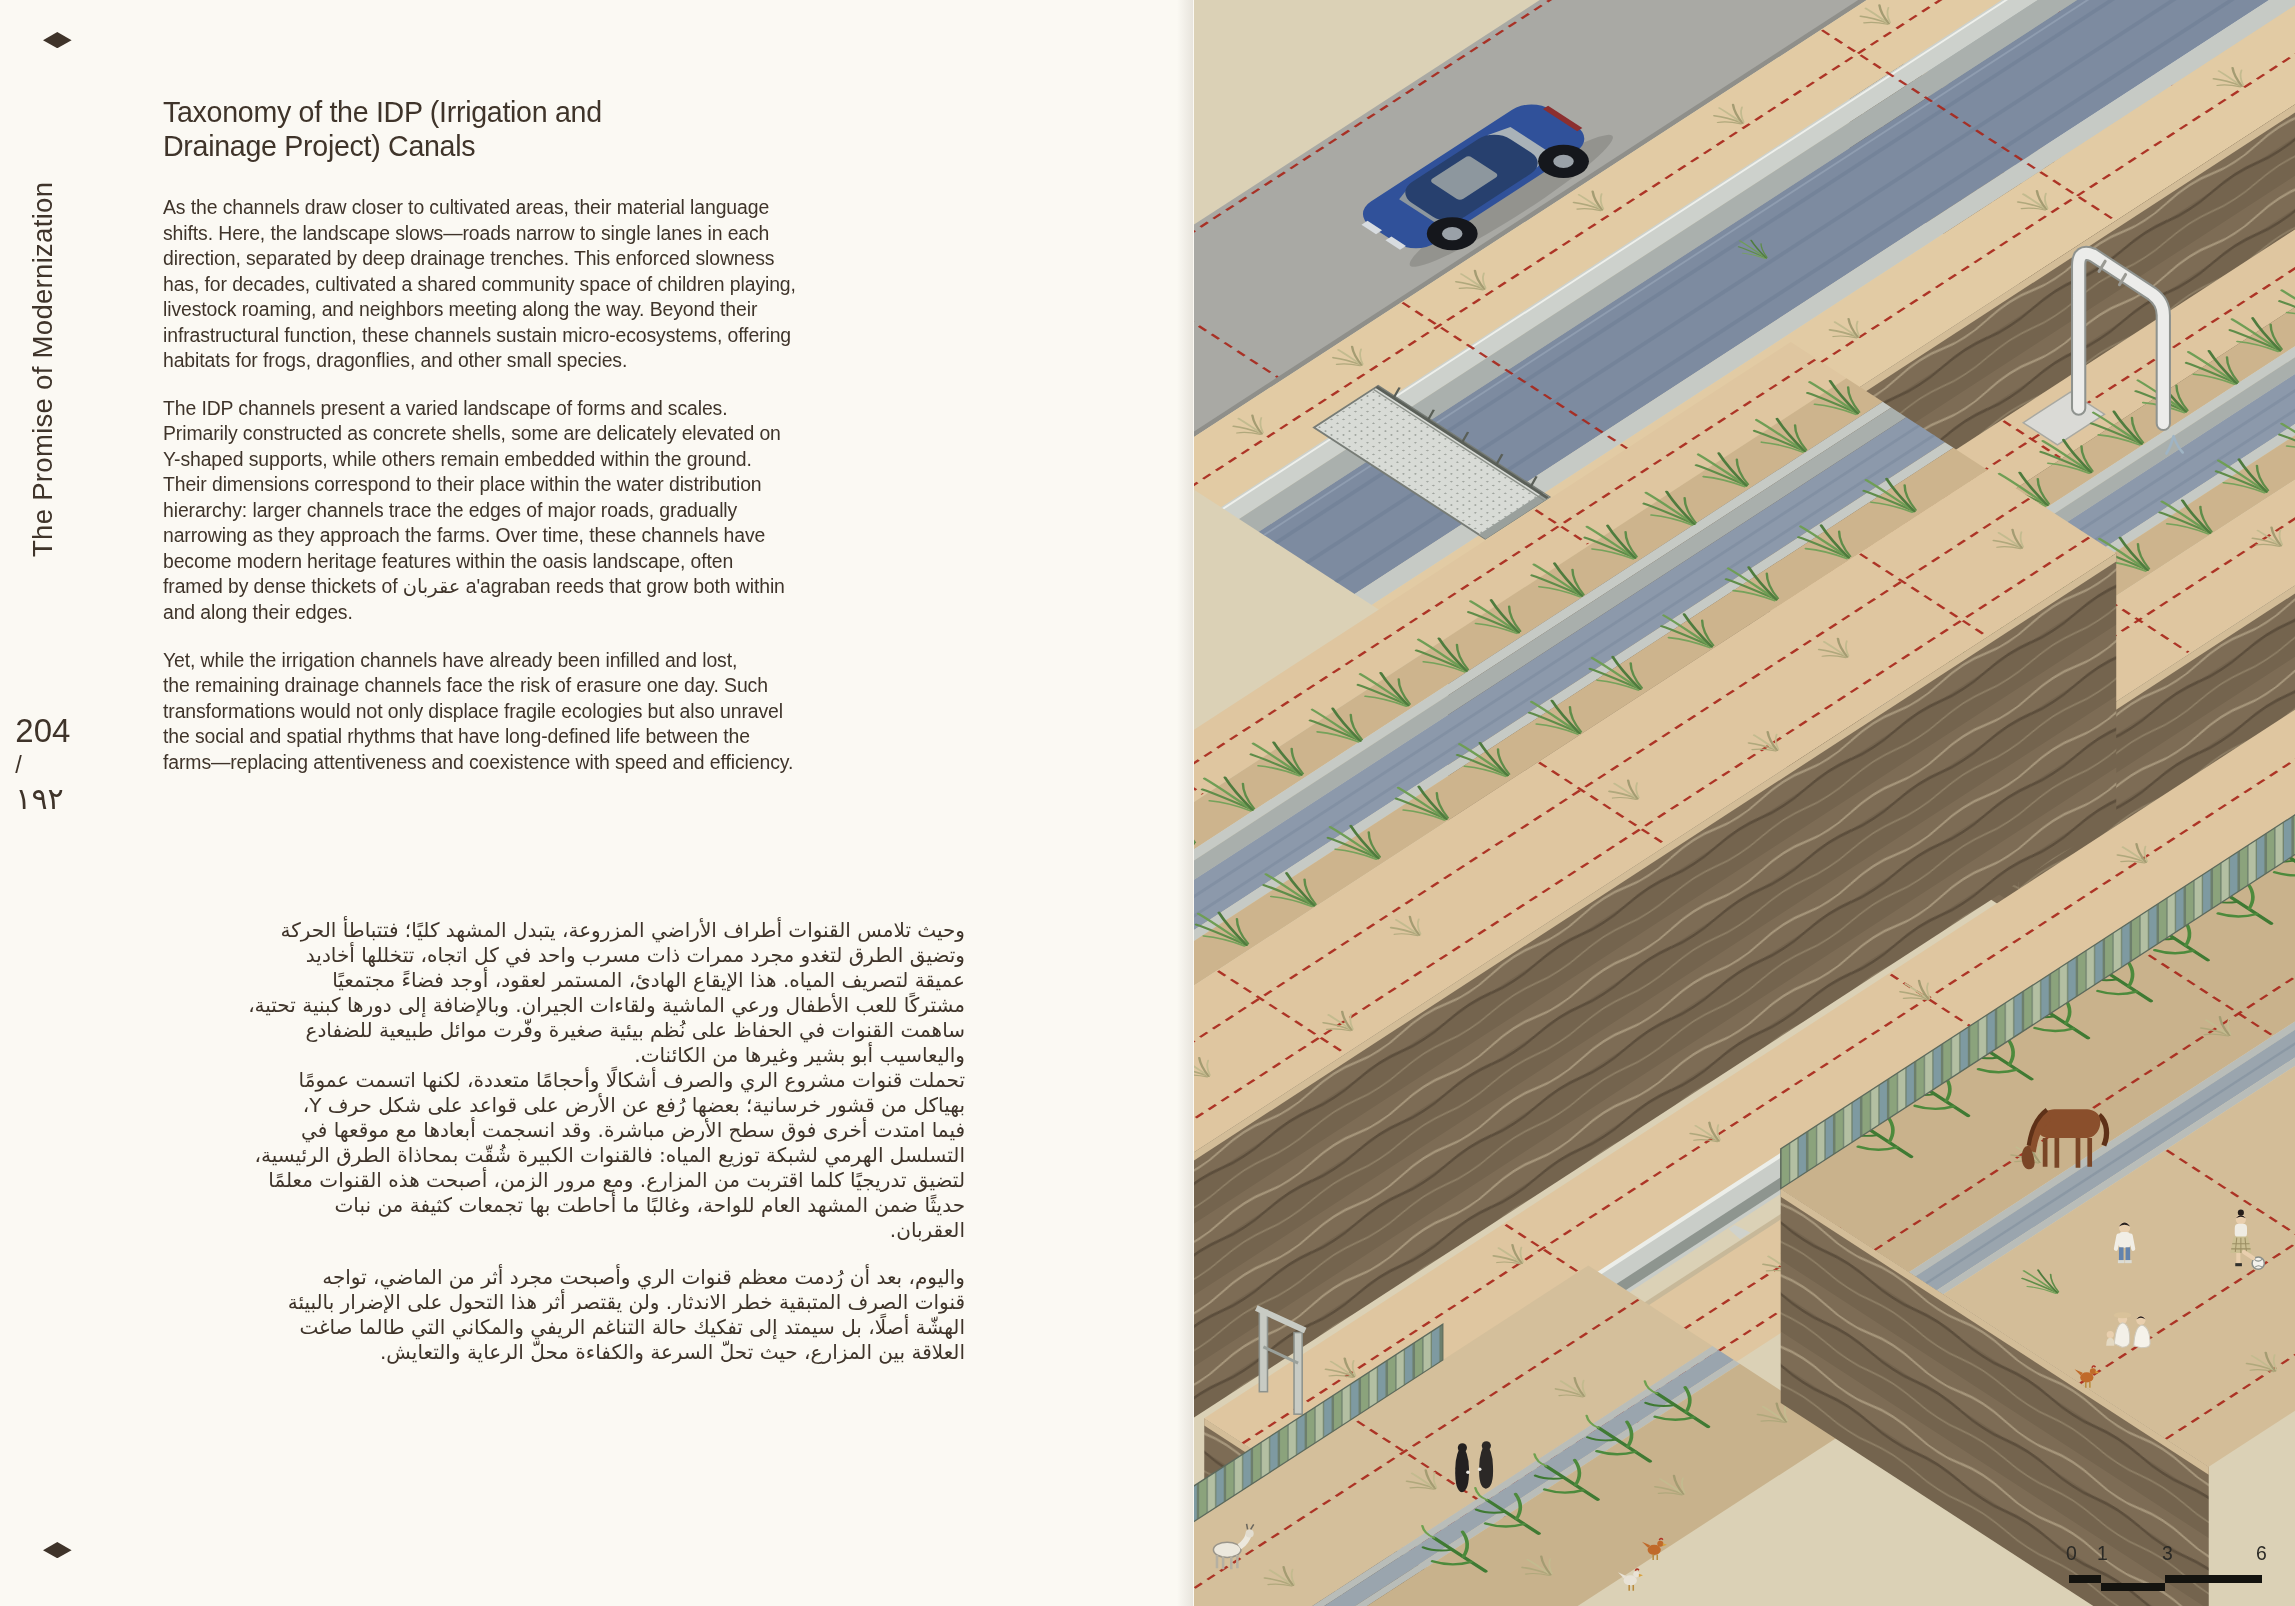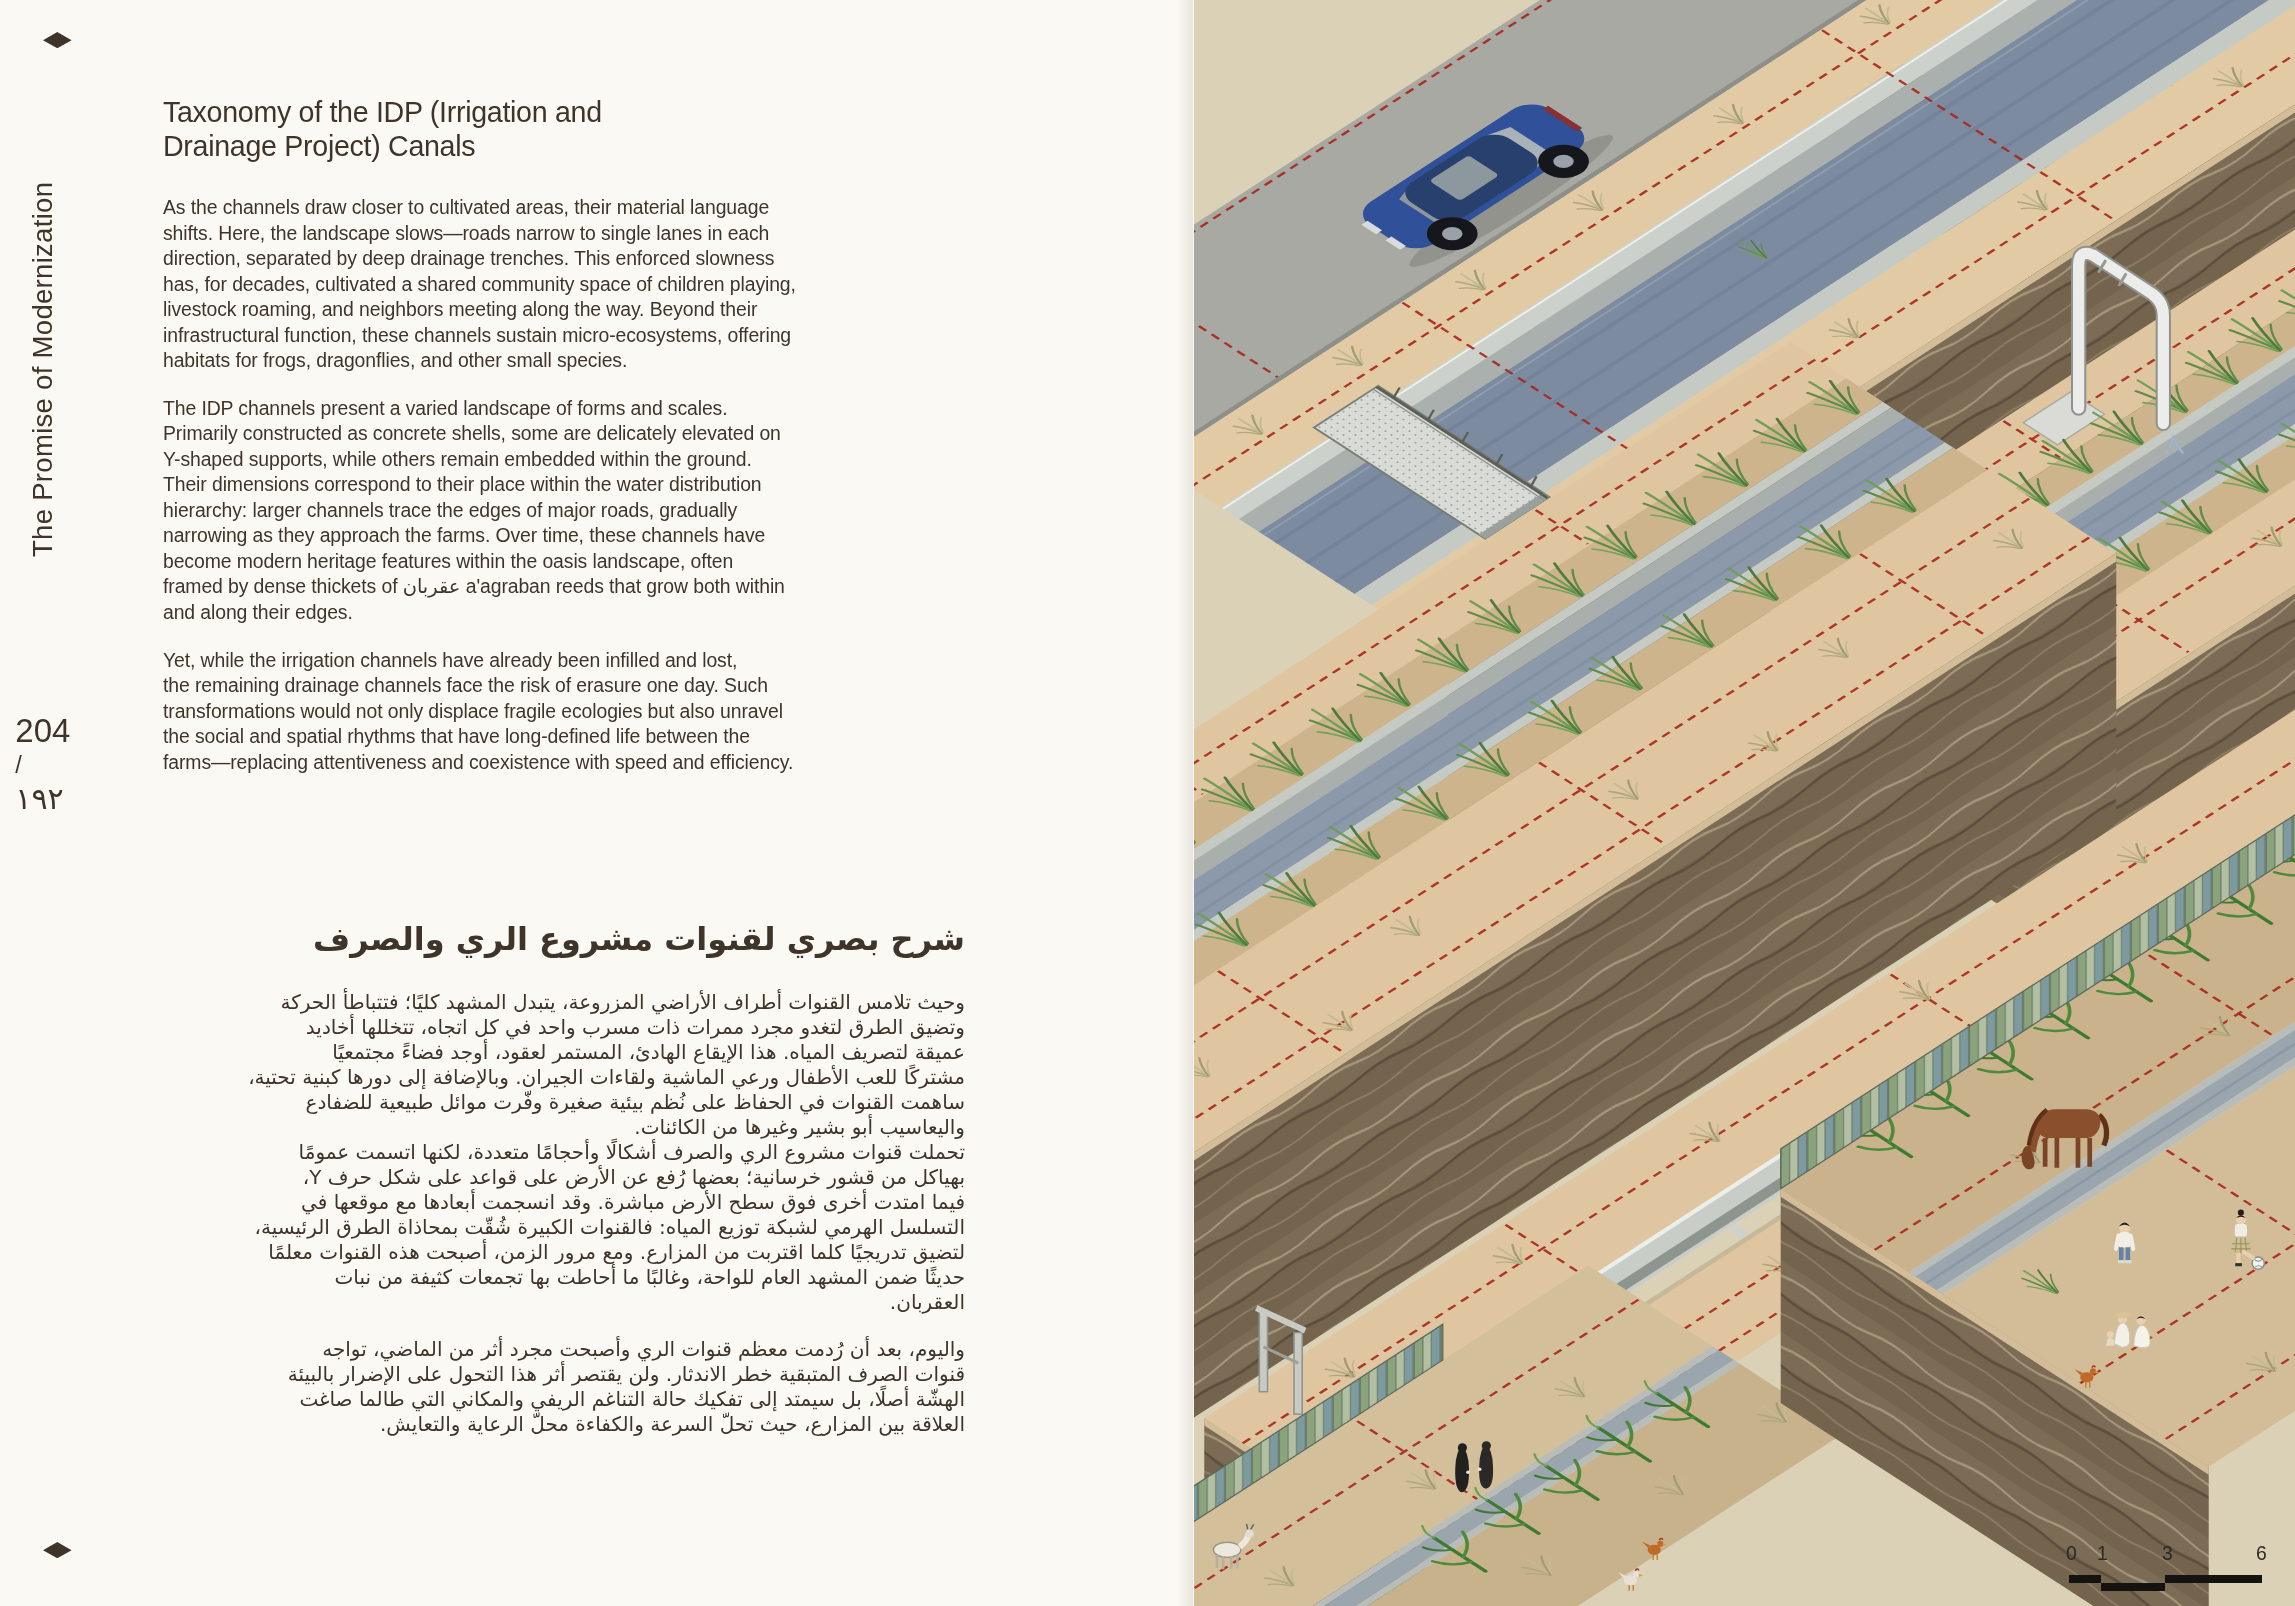--- a/index.html
+++ b/index.html
@@ -72,21 +72,20 @@
 framed by dense thickets of عقربان a'agraban reeds that grow both within
 and along their edges.</p>
       <p>Yet, while the irrigation channels have already been infilled and lost,
 the remaining drainage channels face the risk of erasure one day. Such
 transformations would not only displace fragile ecologies but also unravel
 the social and spatial rhythms that have long-defined life between the
 farms—replacing attentiveness and coexistence with speed and efficiency.</p>
     </div>
 
     <div class="arabic-article ar">
-      <h2>شرح بصري لقنوات مشروع الري والصرف</h2>
       <p>وحيث تلامس القنوات أطراف الأراضي المزروعة، يتبدل المشهد كليًا؛ فتتباطأ الحركة
 وتضيق الطرق لتغدو مجرد ممرات ذات مسرب واحد في كل اتجاه، تتخللها أخاديد
 عميقة لتصريف المياه. هذا الإيقاع الهادئ، المستمر لعقود، أوجد فضاءً مجتمعيًا
 مشتركًا للعب الأطفال ورعي الماشية ولقاءات الجيران. وبالإضافة إلى دورها كبنية تحتية،
 ساهمت القنوات في الحفاظ على نُظم بيئية صغيرة وفّرت موائل طبيعية للضفادع
 واليعاسيب أبو بشير وغيرها من الكائنات.</p>
       <p>تحملت قنوات مشروع الري والصرف أشكالًا وأحجامًا متعددة، لكنها اتسمت عمومًا
 بهياكل من قشور خرسانية؛ بعضها رُفع عن الأرض على قواعد على شكل حرف Y،
 فيما امتدت أخرى فوق سطح الأرض مباشرة. وقد انسجمت أبعادها مع موقعها في
 التسلسل الهرمي لشبكة توزيع المياه: فالقنوات الكبيرة شُقّت بمحاذاة الطرق الرئيسية،

